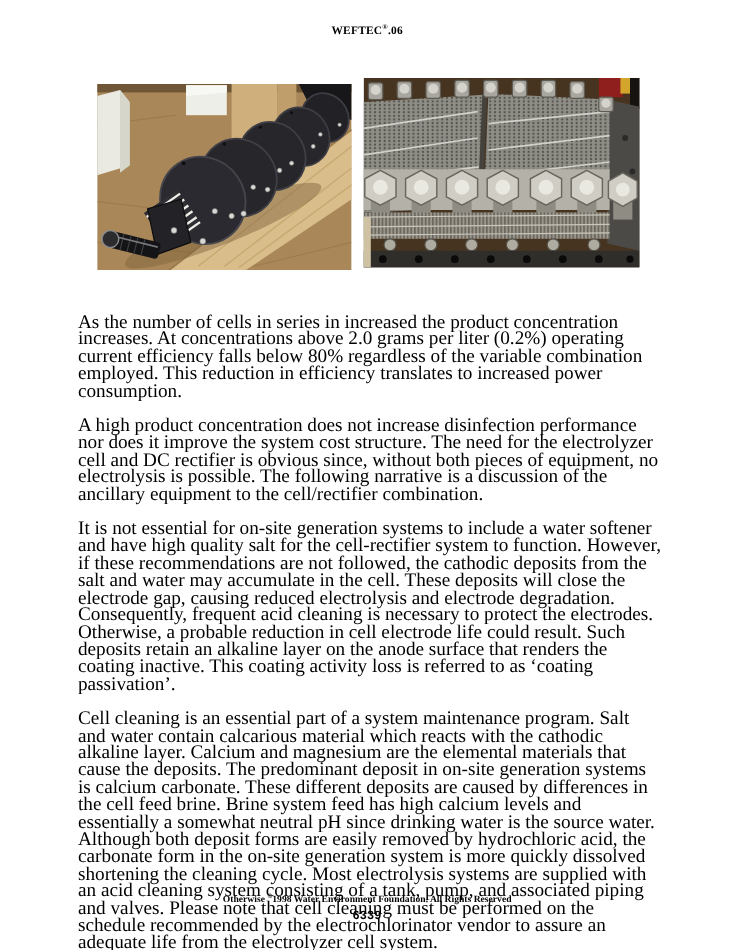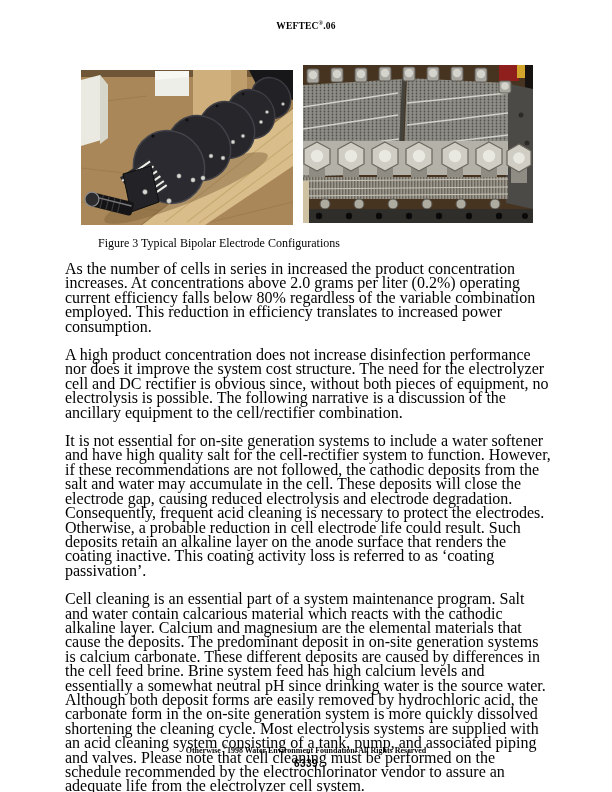--- a/index.html
+++ b/index.html
@@ -242,21 +242,20 @@
         <circle cx="76" cy="151" r="3.2"></circle>
       <circle cx="106" cy="151" r="3.2"></circle>
         <circle cx="136" cy="151" r="3.2"></circle>
         <circle cx="166" cy="151" r="3.2"></circle>
       <circle cx="196" cy="151" r="3.2"></circle>
         <circle cx="222" cy="151" r="3"></circle>
     </g>
     <rect x="0" y="116" width="6" height="42" fill="#cfc2a2"></rect>
   </svg>
 
-  <div class="caption">Figure 3 Typical Bipolar Electrode Configurations</div>
 
   <div class="body-text">
     <p>As the number of cells in series in increased the product concentration increases. At concentrations above 2.0 grams per liter (0.2%) operating current efficiency falls below 80% regardless of the variable combination employed. This reduction in efficiency translates to increased power consumption.</p>
     <p>A high product concentration does not increase disinfection performance nor does it improve the system cost structure. The need for the electrolyzer cell and DC rectifier is obvious since, without both pieces of equipment, no electrolysis is possible. The following narrative is a discussion of the ancillary equipment to the cell/rectifier combination.</p>
     <p>It is not essential for on-site generation systems to include a water softener and have high quality salt for the cell-rectifier system to function. However, if these recommendations are not followed, the cathodic deposits from the salt and water may accumulate in the cell. These deposits will close the electrode gap, causing reduced electrolysis and electrode degradation. Consequently, frequent acid cleaning is necessary to protect the electrodes. Otherwise, a probable reduction in cell electrode life could result.  Such deposits retain an alkaline layer on the anode surface that renders the coating inactive. This coating activity loss is referred to as ‘coating passivation’.</p>
     <p>Cell cleaning is an essential part of a system maintenance program. Salt and water contain calcarious material which reacts with the cathodic alkaline layer. Calcium and magnesium are the elemental materials that cause the deposits. The predominant deposit in on-site generation systems is calcium carbonate. These different deposits are caused by differences in the cell feed brine. Brine system feed has high calcium levels and essentially a somewhat neutral pH since drinking water is the source water. Although both deposit forms are easily removed by hydrochloric acid, the carbonate form in the on-site generation system is more quickly dissolved shortening the cleaning cycle. Most electrolysis systems are supplied with an acid cleaning system consisting of a tank, pump, and associated piping and valves. Please note that cell cleaning must be performed on the schedule recommended by the electrochlorinator vendor to assure an adequate life from the electrolyzer cell system.</p>
   </div>
 
   <div class="footer-copyright"><span>Otherwise </span><sup>©</sup><span>1998 Water Environment Foundation. All Rights Reserved</span></div>
 

